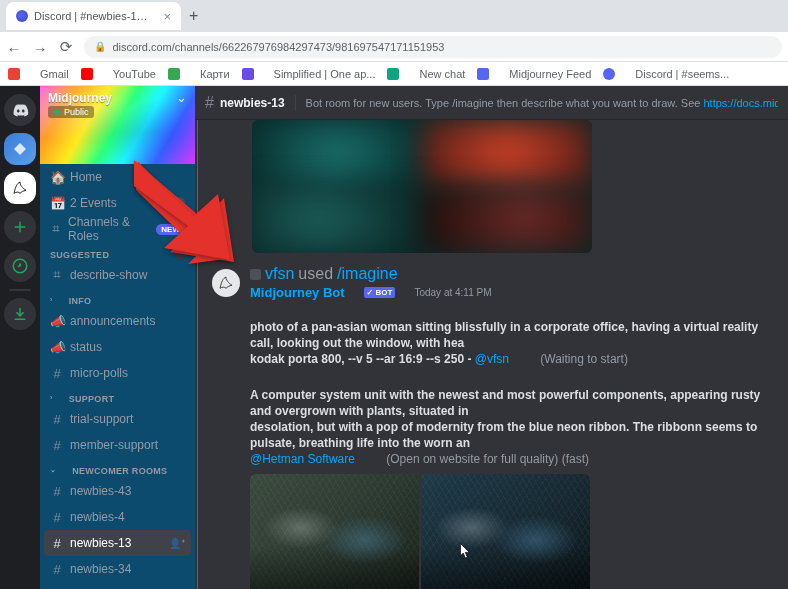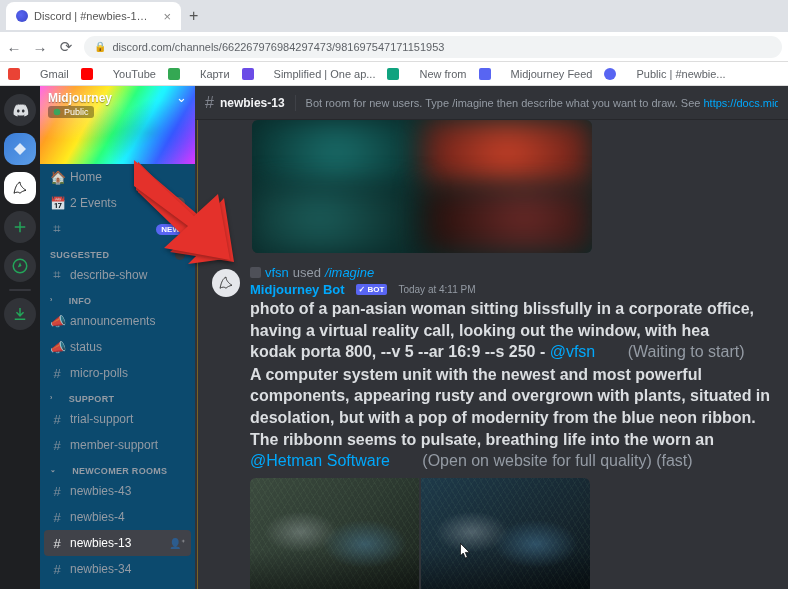--- a/index.html
+++ b/index.html
@@ -70,29 +70,29 @@
 .prev-img .q { filter: blur(14px); }
 .prev-img .q1 { background: radial-gradient(circle at 50% 50%, #1a6e6b, #08302e); }
 .prev-img .q2 { background: radial-gradient(circle at 50% 50%, #c74128, #5a1d17); }
 .prev-img .q3 { background: radial-gradient(circle at 40% 40%, #1b5d5a, #0a2624); }
 .prev-img .q4 { background: radial-gradient(circle at 60% 40%, #6a2a28, #1b0c08); }
 
 .msg { display: flex; gap: 10px; }
 .msg .av { width: 28px; height: 28px; border-radius: 50%; background: #e5e7eb; display: flex; align-items: center; justify-content: center; flex-shrink: 0; margin-top: 6px; }
 .msg .av svg { width: 18px; height: 18px; }
 .msg .body { flex: 1; min-width: 0; }
-.used { color: #949ba4; font-size: 13px; margin-top: 2px; display: flex; align-items: center; gap: 4px; }
+.used { color: #949ba4; font-size: 16px; margin-top: 2px; display: flex; align-items: center; gap: 4px; }
 .used .gear { width: 11px; height: 11px; background: #4e5058; border-radius: 2px; }
 .used .u { color: #00a8fc; }
-.used .cmd { color: #00a8fc; font-style: italic; }
-.mhead { display: flex; align-items: center; gap: 11px; margin-top: 2px; }
+.used .cmd { color: #00a8fc; }
+.mhead { display: flex; align-items: center; gap: 19px; margin-top: 2px; }
 .mhead .bot { color: #00a8fc; font-weight: 600; font-size: 13px; }
 .mhead .botb { background: #5865f2; color: #fff; font-size: 8px; font-weight: 700; padding: 0 3px; border-radius: 2px; height: 11px; line-height: 11px; display: flex; align-items: center; gap: 1px; }
 .mhead .ts { color: #949ba4; font-size: 10px; }
-.txt { color: #dbdee1; font-size: 16px; line-height: 1.35; margin-top: 1px; }
+.txt { color: #dbdee1; font-size: 12px; line-height: 1.35; margin-top: 19px; }
 .txt b { font-weight: 700; }
 .txt .m { color: #00a8fc; }
 .txt .wait { color: #949ba4; padding-left: 28px; }
 
 .grid { width: 340px; margin-top: 6px; border-radius: 6px; overflow: hidden; display: grid; grid-template-columns: 1fr 1fr; grid-template-rows: 1fr 1fr; gap: 2px; cursor: pointer; }
 .grid .cell { aspect-ratio: 1.4; position: relative; overflow: hidden; }
 .grid .cell .base { position: absolute; inset: 0; }
 .c1 .base { background: linear-gradient(135deg, #3b4a3e 0%, #2d3a31 50%, #1a221c 100%); }
 .c2 .base { background: linear-gradient(145deg, #1e3a4a 0%, #16252e 60%, #0a1318 100%); }
 .c3 .base { background: linear-gradient(150deg, #2a3528 0%, #37412f 40%, #1c2419 100%); }
@@ -154,29 +154,29 @@
     <div class="bm">
         <span class="bi" style="background:#34a853"></span>
         <span>Карти</span>
       </div>
     <div class="bm">
         <span class="bi" style="background:#6b4ce6"></span>
         <span>Simplified | One ap...</span>
       </div>
     <div class="bm">
         <span class="bi" style="background:#10a37f"></span>
-        <span>New from</span>
+        <span>New chat</span>
       </div>
     <div class="bm">
         <span class="bi" style="background:#5865f2"></span>
         <span>Midjourney Feed</span>
       </div>
     <div class="bm">
         <span class="bi" style="background:#5865f2;border-radius:50%"></span>
-        <span>Public | #newbie...</span>
+        <span>Discord | #seems...</span>
       </div>
   </div>
 </div>
 
 <div class="app">
 
   <div class="rail">
     <div class="g">
       <svg viewBox="0 0 24 24" fill="#dbdee1">
           <path d="M19.3 5.3A17 17 0 0015.4 4l-.2.4c1.5.4 2.9 1 4.2 1.9a14 14 0 00-12.8 0c1.3-.9 2.7-1.5 4.2-1.9L10.6 4a17 17 0 00-3.9 1.3C3.9 9.6 3.1 13.8 3.5 18a17 17 0 005.1 2.6l.8-1.3a10 10 0 01-1.7-.8l.4-.3c3.3 1.5 6.9 1.5 10.2 0l.4.3c-.5.3-1.1.6-1.7.8l.8 1.3a17 17 0 005.1-2.6c.5-4.9-.8-9-3.6-12.7zM9.7 15.3c-1 0-1.8-.9-1.8-2s.8-2 1.8-2 1.8.9 1.8 2-.8 2-1.8 2zm6.6 0c-1 0-1.8-.9-1.8-2s.8-2 1.8-2 1.8.9 1.8 2-.8 2-1.8 2z"></path>
@@ -231,20 +231,21 @@
         <span class="i">🏠</span>
         <span>Home</span>
       </div>
       <div class="row">
         <span class="i">📅</span>
         <span>2 Events</span>
         <span class="badge">2</span>
       </div>
       <div class="row">
         <span class="i">⌗</span>
+        <span>Channels &amp; Roles</span>
         <span class="new">NEW</span>
       </div>
 
       <div class="cat">
         <span>SUGGESTED</span>
         <span class="dot"></span>
       </div>
       <div class="row">
         <span class="i">⌗</span>
         <span>describe-show</span>

